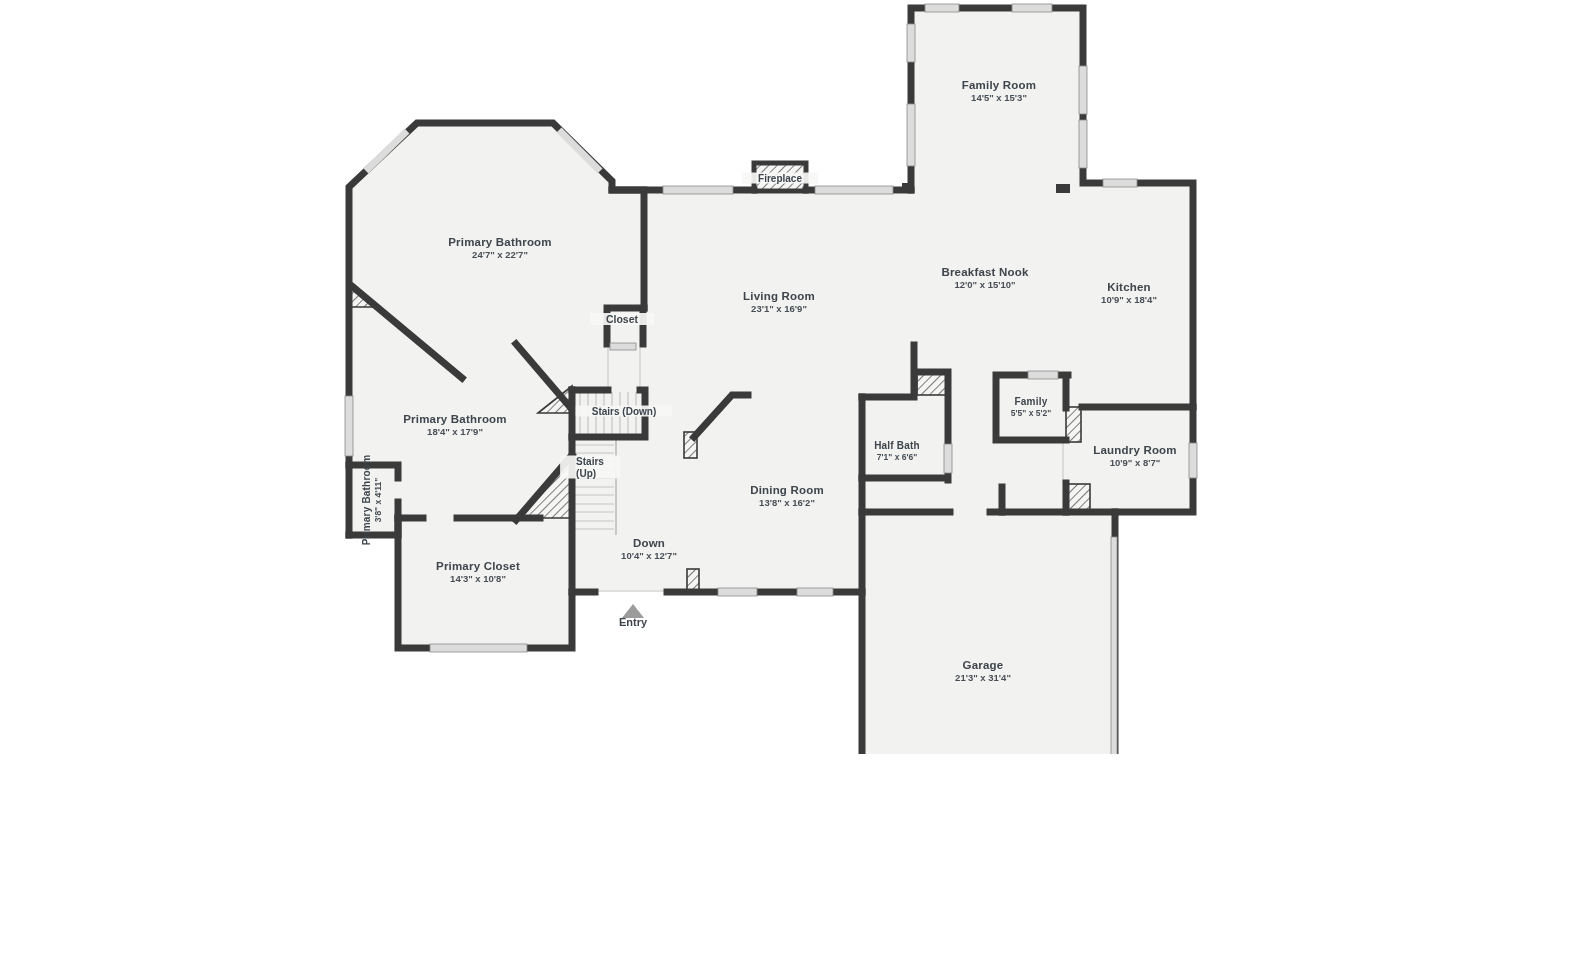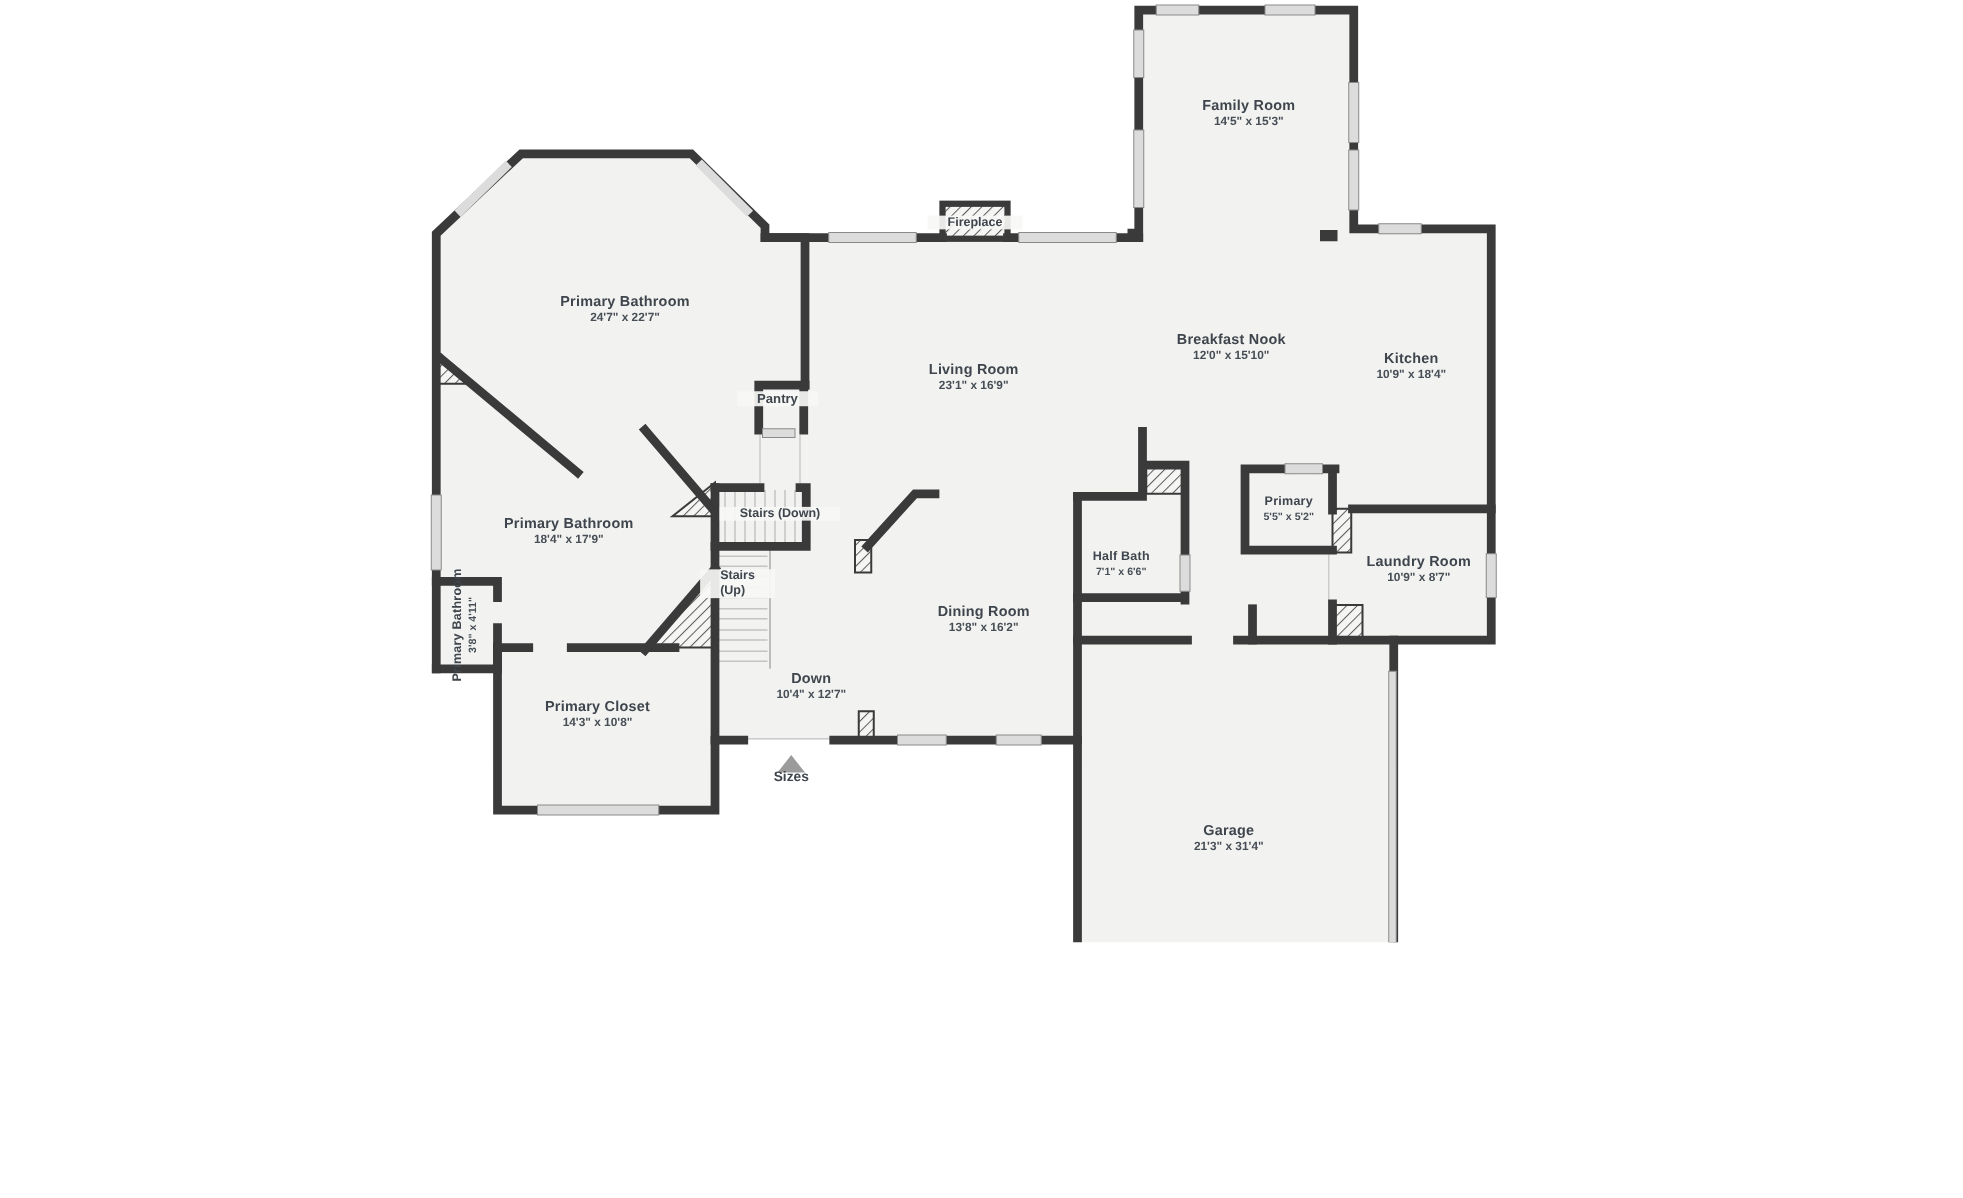--- a/index.html
+++ b/index.html
@@ -149,21 +149,21 @@
   </div>
   <div class="room-label" style="left:1129px;top:293px">
     <div class="room-name">Kitchen</div>
     <div class="room-dims">10'9" x 18'4"</div>
   </div>
   <div class="room-label" style="left:455px;top:425px">
     <div class="room-name">Primary Bathroom</div>
     <div class="room-dims">18'4" x 17'9"</div>
   </div>
   <div class="room-label small" style="left:1031px;top:407px">
-    <div class="room-name">Primary</div>
+    <div class="room-name">Family</div>
     <div class="room-dims">5'5" x 5'2"</div>
   </div>
   <div class="room-label small" style="left:897px;top:451px">
     <div class="room-name">Half Bath</div>
     <div class="room-dims">7'1" x 6'6"</div>
   </div>
   <div class="room-label" style="left:1135px;top:456px">
     <div class="room-name">Laundry Room</div>
     <div class="room-dims">10'9" x 8'7"</div>
   </div>
@@ -182,25 +182,25 @@
   <div class="room-label" style="left:983px;top:671px">
     <div class="room-name">Garage</div>
     <div class="room-dims">21'3" x 31'4"</div>
   </div>
   <div class="room-label small vertical" style="left:372px;top:500px">
     <div class="room-name">Primary Bathroom</div>
     <div class="room-dims">3'8" x 4'11"</div>
   </div>
 
   <div class="feature-label" style="left:780px;top:178px;font-size:10px">Fireplace</div>
-  <div class="feature-label" style="left:622px;top:319px">Pantry</div>
+  <div class="feature-label" style="left:622px;top:319px">Closet</div>
   <div class="feature-label" style="left:624px;top:411px;font-size:10px">Stairs (Down)</div>
   <div class="feature-label two-line" style="left:590px;top:467px;font-size:10px">
     <div>Stairs</div>
     <div>(Up)</div>
   </div>
   <div class="entry-marker" style="left:633px;top:611px"></div>
-  <div class="entry-label" style="left:633px;top:616px">Sizes</div>
+  <div class="entry-label" style="left:633px;top:616px">Entry</div>
 
   <div class="footer-floor">Floor 1</div>
   <div class="footer-watermark">MARIS</div>
 
 </div>
 
 </body></html>

